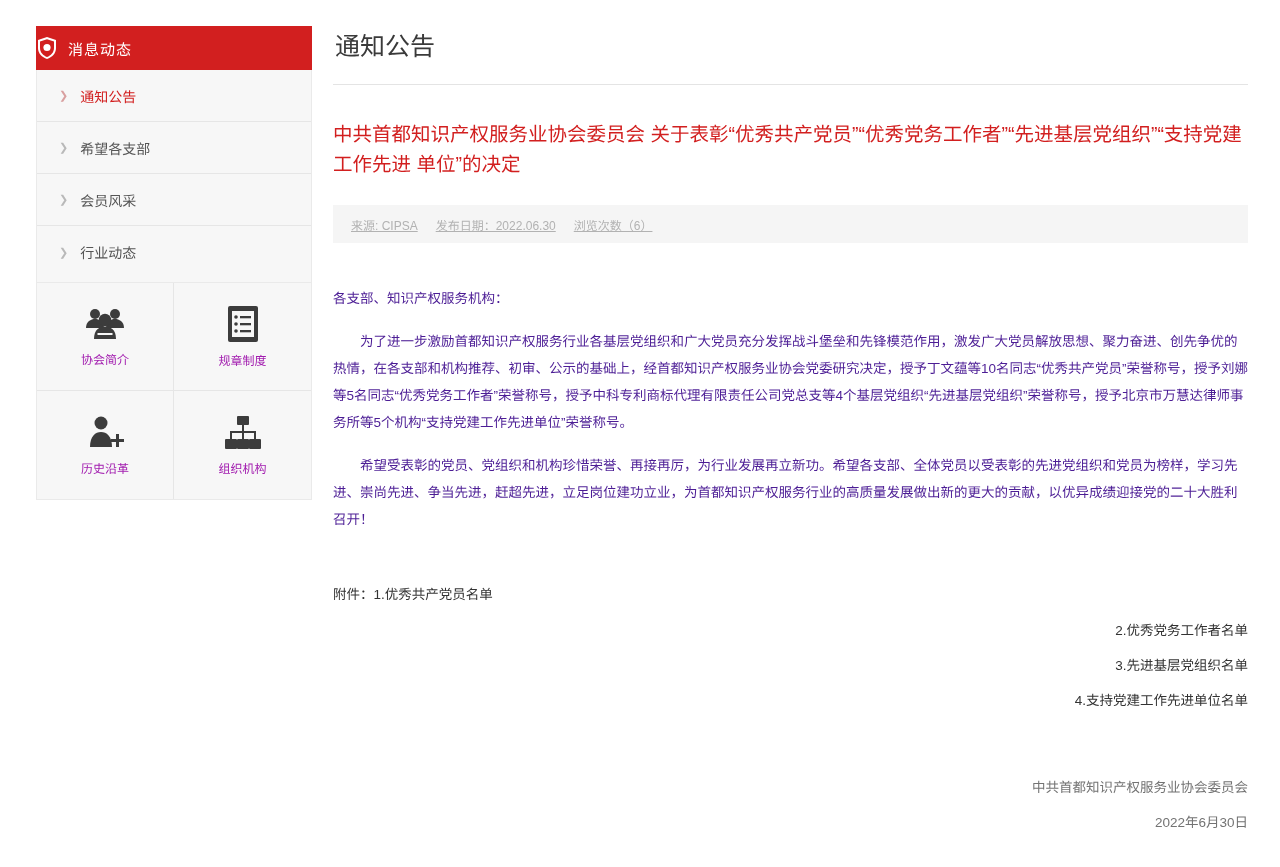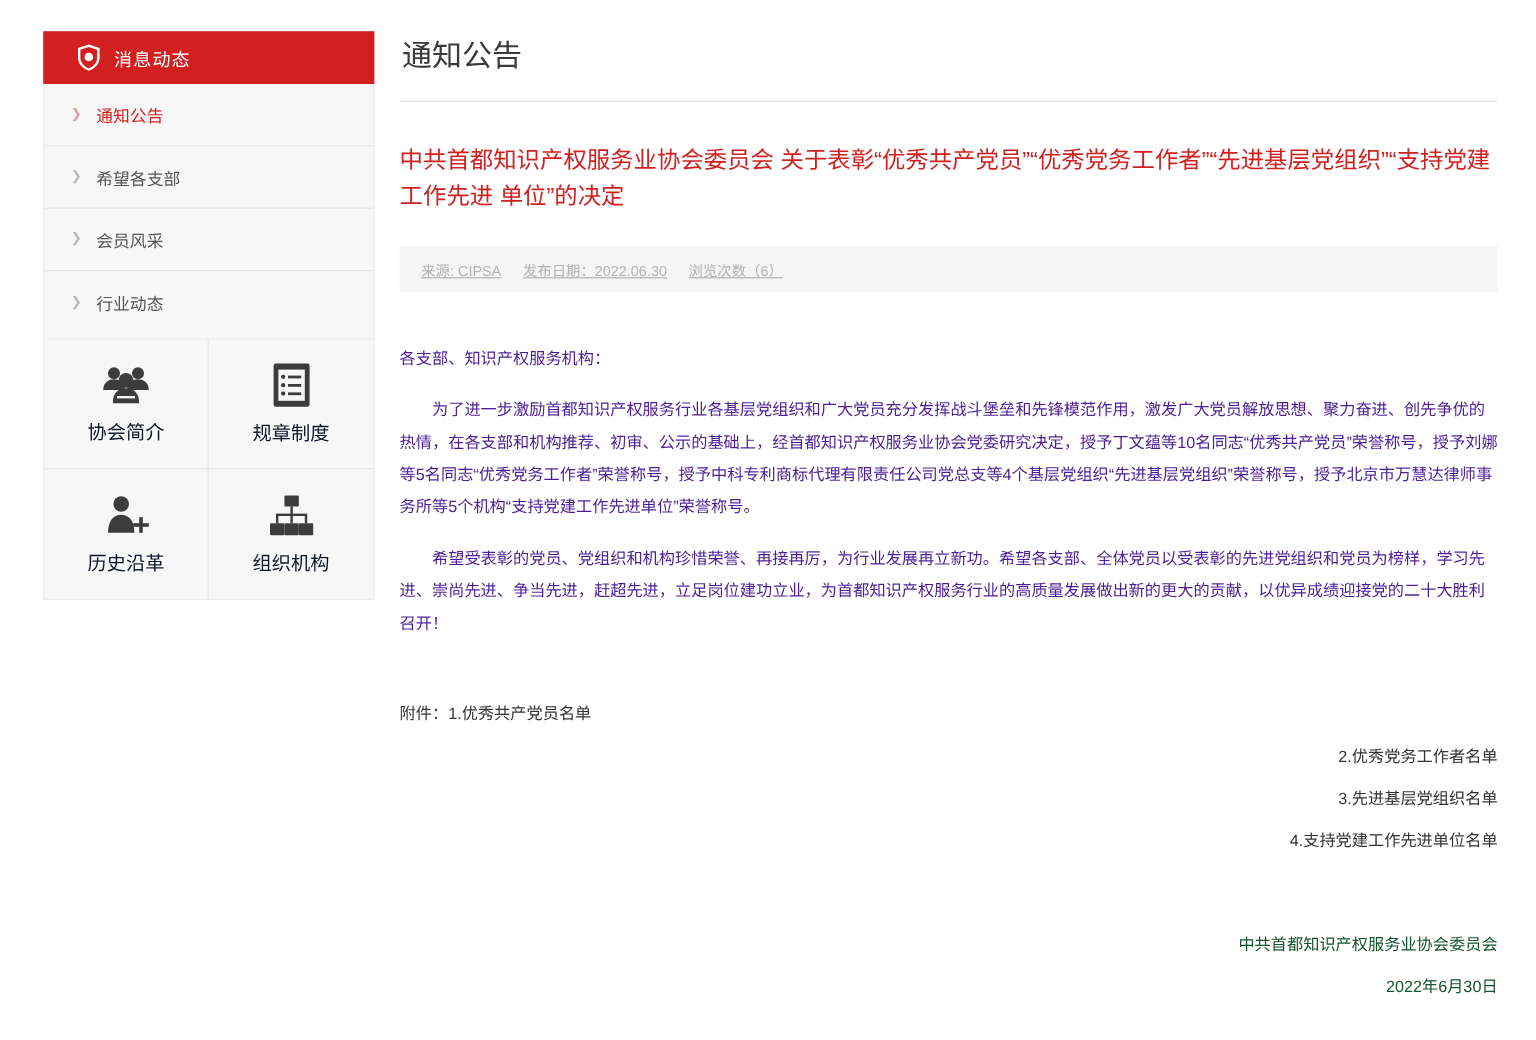--- a/index.html
+++ b/index.html
@@ -25,21 +25,21 @@
     left: 36px;
     top: 26px;
     width: 276px;
   }
   .sidebar-header {
     height: 44px;
     background: #d21f1f;
     color: #ffffff;
     display: flex;
     align-items: center;
-    padding-left: 27px;
+    padding-left: 0;
     font-size: 15px;
     letter-spacing: 1px;
   }
   .sidebar-header .badge-icon {
     width: 22px;
     height: 24px;
     margin-right: 10px;
     display: inline-block;
     flex: none;
   }
@@ -84,22 +84,22 @@
     align-items: center;
     justify-content: center;
     gap: 7px;
     cursor: pointer;
     border-right: 1px solid #e6e6e6;
     border-bottom: 1px solid #e6e6e6;
   }
   .tile:nth-child(2n) { border-right: none; }
   .tile:nth-child(3), .tile:nth-child(4) { border-bottom: none; }
   .tile .tile-label {
-    font-size: 16px;
-    color: #0f172a;
+    font-size: 12px;
+    color: #a21caf;
     font-family: Liberation Mono, monospace;
   }
   .tile svg { display: block; }
 
   
   .main {
     position: absolute;
     left: 333px;
     top: 26px;
     width: 915px;
@@ -144,21 +144,21 @@
     font-size: 13.5px;
     line-height: 2.6;
     color: #333333;
   }
   .attach .sub { padding-left: 2em; text-align: right; }
   .signature {
     margin-top: 52px;
     text-align: right;
     font-size: 13.5px;
     line-height: 2.6;
-    color: #14532d;
+    color: #737373;
   }
 </style>
 </head>
 <body>
 
 <div class="page">
 
   <aside class="sidebar">
 
     <div class="sidebar-header">

